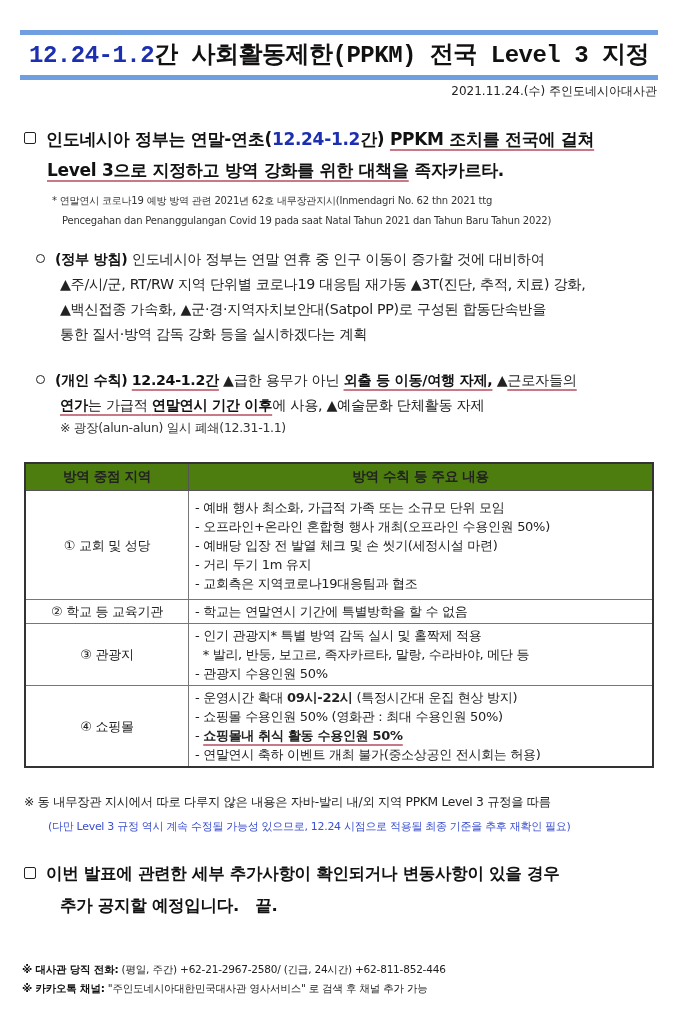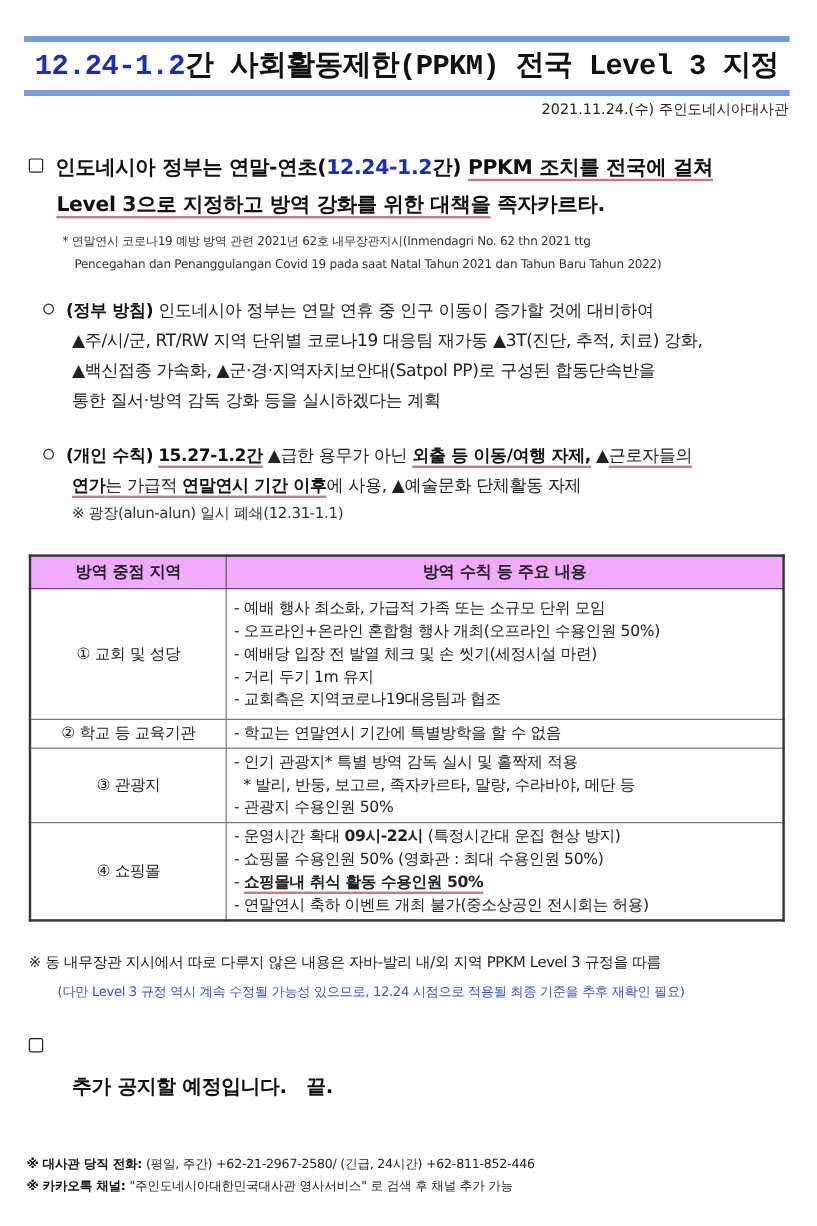--- a/index.html
+++ b/index.html
@@ -13,21 +13,21 @@
   .sq { display:inline-block; width:10px; height:10px; border:1.5px solid #222; border-radius:2px; vertical-align:middle; margin-right:10px; position:relative; top:-2px; }
   .h-line { position:absolute; font-size:17px; font-weight:bold; letter-spacing:-0.3px; white-space:nowrap; color:#111; }
   .ul { text-decoration:underline; text-decoration-color:#c77a86; text-underline-offset:4px; text-decoration-thickness:1.5px; }
   .blue-t { color:#1b2fb0; }
   .note { position:absolute; font-size:10px; color:#333; white-space:nowrap; letter-spacing:-0.2px; }
   .para { position:absolute; font-size:14.2px; line-height:25px; color:#222; letter-spacing:-0.3px; }
   .para b { color:#111; }
   .circ { display:inline-block; width:7px; height:7px; border:1.5px solid #222; border-radius:50%; margin-right:10px; position:relative; top:-1px; }
   table.main { position:absolute; left:24px; top:462px; width:630px; border-collapse:collapse;
                border:2px solid #333; font-size:13px; color:#222; letter-spacing:-0.3px; }
-  table.main th { background:#f0abfc; border:1px solid #555; border-bottom:1px solid #555; height:24px; font-weight:bold; font-size:13.5px; }
+  table.main th { background:#4d7c0f; border:1px solid #555; border-bottom:1px solid #555; height:24px; font-weight:bold; font-size:13.5px; }
   table.main td { border:1px solid #777; vertical-align:middle; padding:2px 6px; line-height:19px; }
   table.main td.left { text-align:center; width:150px; }
   .pre { white-space:pre; }
   .footnote { position:absolute; font-size:12.3px; color:#222; white-space:nowrap; letter-spacing:-0.3px; }
   .footnote2 { position:absolute; font-size:11px; color:#3b4fcf; white-space:nowrap; letter-spacing:-0.3px; }
   .contact { position:absolute; font-size:10.5px; color:#222; white-space:nowrap; letter-spacing:-0.2px; }
   .contact b { color:#111; }
 </style>
 </head>
 <body>
@@ -47,21 +47,21 @@
 <div class="note" style="left:62px; top:215px;">Pencegahan dan Penanggulangan Covid 19 pada saat Natal Tahun 2021 dan Tahun Baru Tahun 2022)</div>
 
 <div class="para" style="left:36px; top:247px; width:630px;">
   <div style="white-space:nowrap;"><span class="circ"></span><b>(정부 방침)</b><span> 인도네시아 정부는 연말 연휴 중 인구 이동이 증가할 것에 대비하여</span></div>
   <div style="padding-left:24px; white-space:nowrap;">▲주/시/군, RT/RW 지역 단위별 코로나19 대응팀 재가동 ▲3T(진단, 추적, 치료) 강화,</div>
   <div style="padding-left:24px; white-space:nowrap;">▲백신접종 가속화, ▲군·경·지역자치보안대(Satpol PP)로 구성된 합동단속반을</div>
   <div style="padding-left:24px; white-space:nowrap;">통한 질서·방역 감독 강화 등을 실시하겠다는 계획</div>
 </div>
 
 <div class="para" style="left:36px; top:368px; width:630px;">
-  <div style="white-space:nowrap;"><span class="circ"></span><b>(개인 수칙)</b> <b class="ul">15.27-1.2간</b><span> ▲급한 용무가 아닌 </span><b class="ul">외출 등 이동/여행 자제,</b><span> ▲</span><span class="ul">근로자들의</span></div>
+  <div style="white-space:nowrap;"><span class="circ"></span><b>(개인 수칙)</b> <b class="ul">12.24-1.2간</b><span> ▲급한 용무가 아닌 </span><b class="ul">외출 등 이동/여행 자제,</b><span> ▲</span><span class="ul">근로자들의</span></div>
   <div style="padding-left:24px; white-space:nowrap;"><b class="ul">연가</b><span class="ul">는 가급적 </span><b class="ul">연말연시 기간 이후</b><span>에 사용, ▲예술문화 단체활동 자제</span></div>
   <div style="padding-left:24px; white-space:nowrap; font-size:12.5px; line-height:20px; color:#333;">※ 광장(alun-alun) 일시 폐쇄(12.31-1.1)</div>
 </div>
 
 <table class="main">
   <thead>
     <tr>
       <th>방역 중점 지역</th>
       <th>방역 수칙 등 주요 내용</th>
     </tr>
@@ -100,18 +100,18 @@
         <div>- 연말연시 축하 이벤트 개최 불가(중소상공인 전시회는 허용)</div>
       </td>
     </tr>
   </tbody>
 </table>
 
 <div class="footnote" style="left:24px; top:794px;">※ 동 내무장관 지시에서 따로 다루지 않은 내용은 자바-발리 내/외 지역 PPKM Level 3 규정을 따름</div>
 <div class="footnote2" style="left:48px; top:819px;">(다만 Level 3 규정 역시 계속 수정될 가능성 있으므로, 12.24 시점으로 적용될 최종 기준을 추후 재확인 필요)</div>
 
 <div class="h-line" style="left:24px; top:863px; font-weight:normal; font-size:16.5px;">
-  <span class="sq"></span>
+  <span class="sq"></span><span style="font-weight:bold;">이번 발표에 관련한 세부 추가사항이 확인되거나 변동사항이 있을 경우</span>
 </div>
 <div class="h-line pre" style="left:60px; top:895px; font-size:16.5px;">추가 공지할 예정입니다.   끝.</div>
 
 <div class="contact" style="left:22px; top:963px;"><b>※ 대사관 당직 전화:</b><span> (평일, 주간) +62-21-2967-2580/ (긴급, 24시간) +62-811-852-446</span></div>
 <div class="contact" style="left:22px; top:982px;"><b>※ 카카오톡 채널:</b><span> "주인도네시아대한민국대사관 영사서비스" 로 검색 후 채널 추가 가능</span></div>
 
 </body></html>

